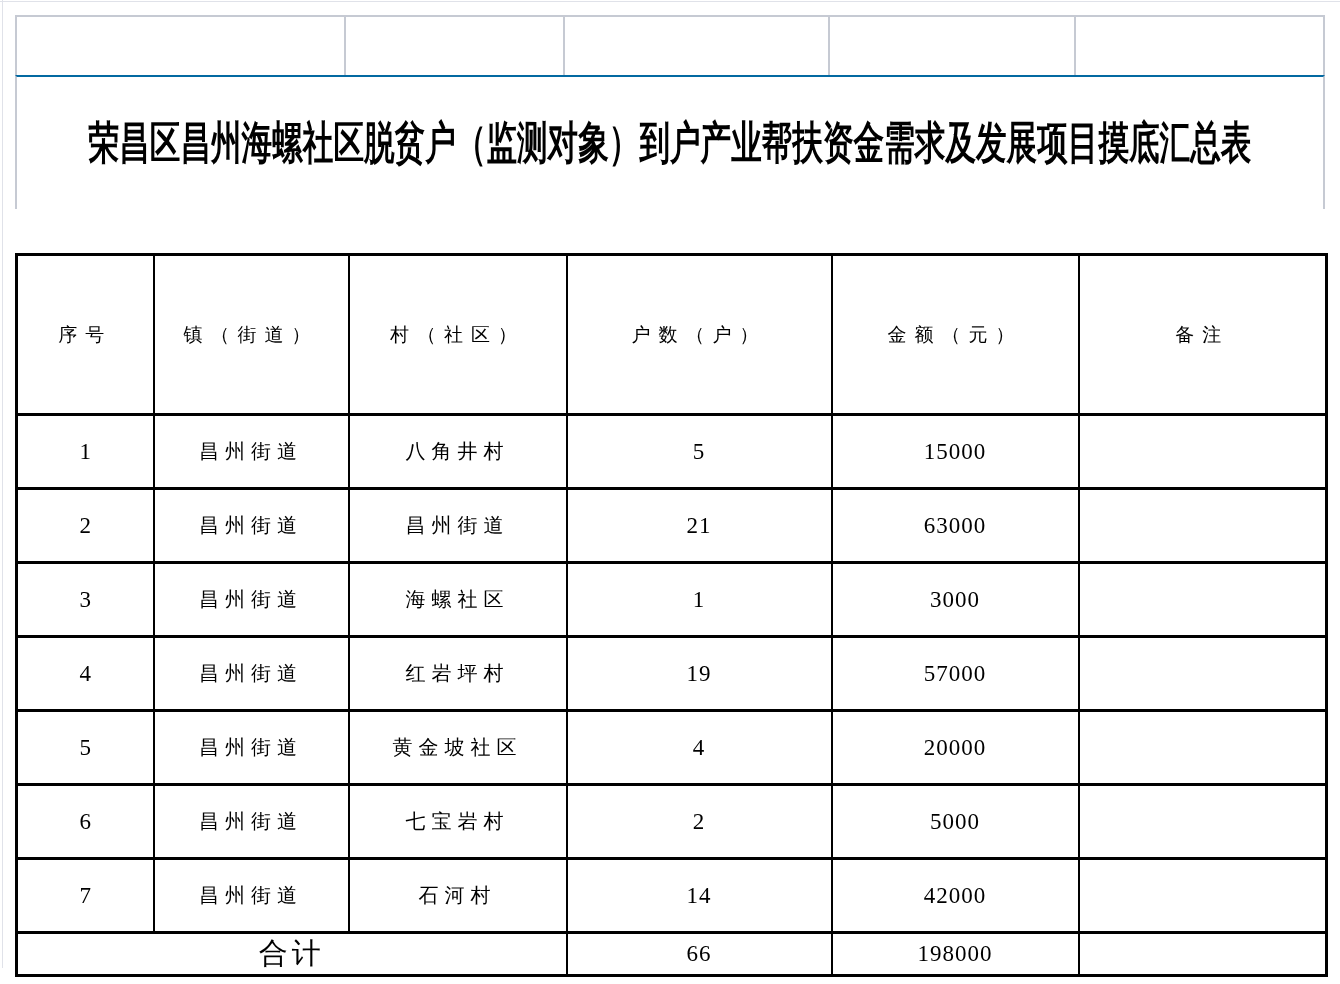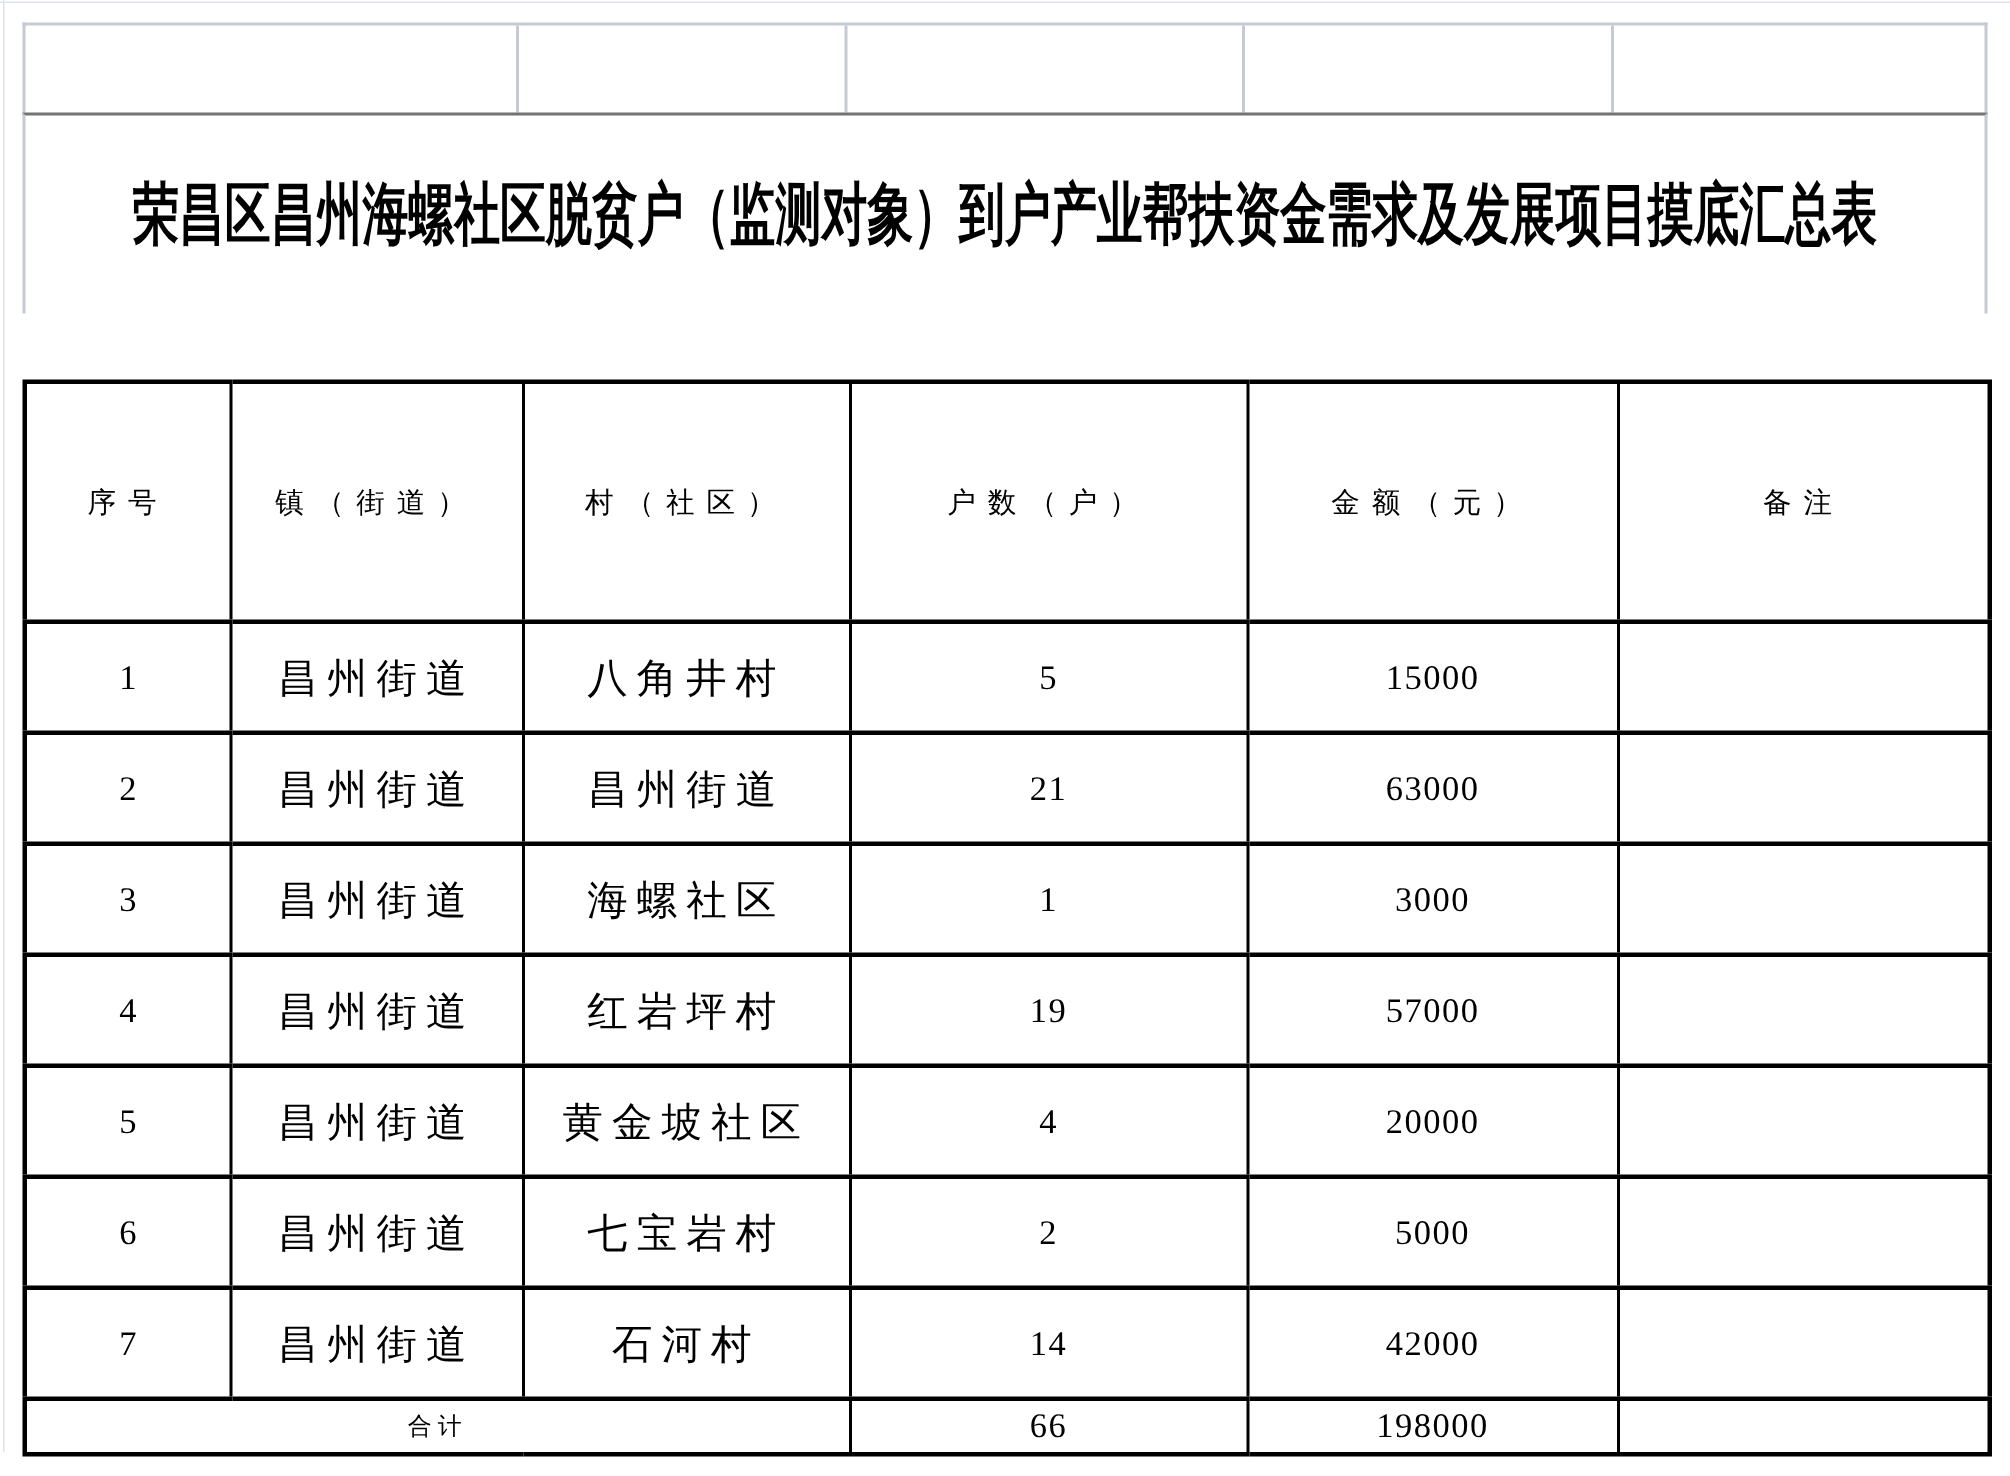--- a/index.html
+++ b/index.html
@@ -53,21 +53,21 @@
   .tc4 { width: 247px; }
   .tc5 { width: 248px; }
   
   .title-block {
     position: absolute;
     left: 15px; top: 75px;
     width: 1310px; height: 134px;
     box-sizing: border-box;
     border-left: 2px solid #c6cad3;
     border-right: 2px solid #c6cad3;
-    border-top: 2px solid #737373;
+    border-top: 2px solid #0369a1;
     display: flex;
     align-items: center;
     justify-content: center;
     overflow: hidden;
   }
   .title-text {
     font-size: 45px;
     font-weight: bold;
     white-space: nowrap;
     letter-spacing: 0;
@@ -94,32 +94,32 @@
     overflow: hidden;
   }
   tr.header-row { height: 160px; }
   tr.data-row   { height: 74px; }
   tr.total-row  { height: 37px; }
   .td-head {
     font-size: 19px;
     letter-spacing: 8px;
   }
   .td-cn {
-    font-size: 27px;
+    font-size: 20px;
     letter-spacing: 6px;
   }
   .td-num {
     font-size: 23px;
     letter-spacing: 1px;
   }
   .td-seq {
     font-size: 23px;
   }
   .total-label {
-    font-size: 16px;
+    font-size: 29px;
     letter-spacing: 4px;
   }
 </style>
 </head>
 <body>
 
 <div class="sheet">
 
   <div class="edge-line-h"></div>
   <div class="edge-line-v"></div>

